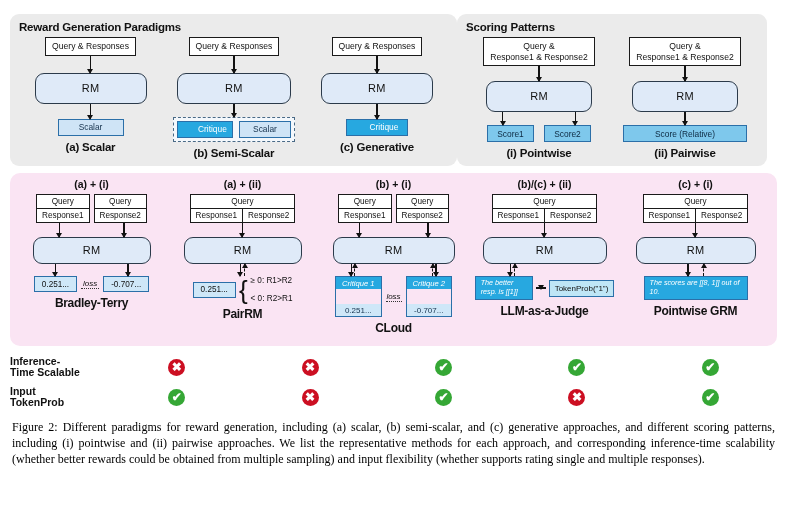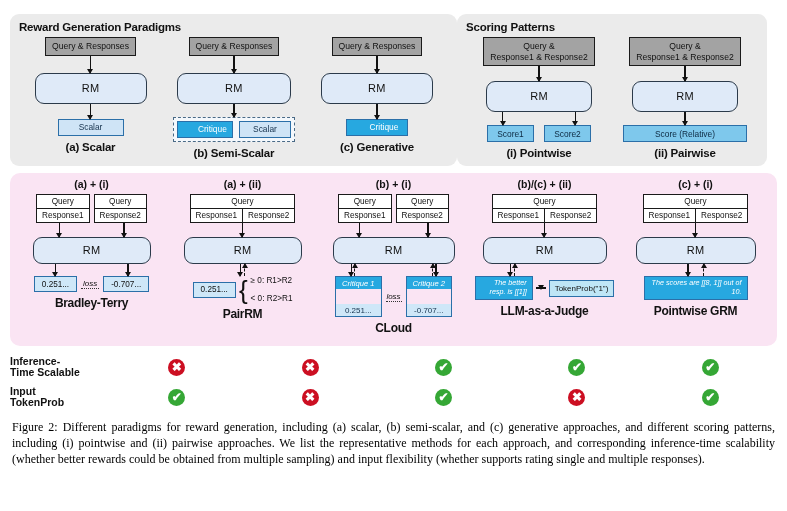--- a/index.html
+++ b/index.html
@@ -23,21 +23,21 @@
   }
   .gpanel.left  { width:447px; }
   .gpanel.right { width:310px; }
   .gtitle { font-size:11.5px; font-weight:bold; letter-spacing:-.2px; margin-bottom:4px; }
 
   .cols { display:flex; }
   .col { display:flex; flex-direction:column; align-items:center; }
 
   
   .qbox {
-    background:#a3a3a3; border:1.3px solid #1a1a1a;
+    background:#ffffff; border:1.3px solid #1a1a1a;
     font-size:8.6px; text-align:center; color:#111;
     padding:3px 6px; line-height:1.25; white-space:nowrap;
   }
   .rm {
     background:#dfeaf8; border:1.4px solid #2b3a4a; border-radius:9px;
     font-size:11px; text-align:center; padding:8px 0 9px 0; letter-spacing:.3px;
   }
   .pill {
     border:1.3px solid #2b6fa8;
     font-size:8.4px; text-align:center; padding:2.5px 6px; white-space:nowrap;
@@ -84,21 +84,21 @@
   .lossrow { display:flex; align-items:center; gap:4px; }
   .lossword { font-size:8px; font-style:italic; }
   .dotline { flex:1; border-top:1.4px dotted #333; min-width:16px; position:relative; }
 
   .val { background:#cfe7f8; border:1.3px solid #2b6fa8; font-size:8.2px; padding:2.5px 7px; text-align:center; }
   .critstack { border:1.3px solid #2b6fa8; display:flex; flex-direction:column;gap:15px; }
   .critstack .top { background:#27a8e0; color:#fff; font-size:7.6px; font-style:italic; padding:1.5px 6px; text-align:center; }
   .critstack .bot { background:#cfe7f8; color:#16324d; font-size:8px; padding:1.5px 6px; text-align:center; }
 
   .bluetext { background:#27a8e0; color:#ffffff; border:1.3px solid #2b6fa8;
-    font-size:7.2px; font-style:italic; padding:2px 5px; text-align:right; line-height:1.2; }
+    font-size:7.2px; font-style:italic; padding:2px 5px; text-align:left; line-height:1.2; }
   .cyanbox { background:#bfe6f6; border:1.3px solid #2b6fa8; font-size:8px; padding:3px 5px; text-align:center; white-space:nowrap; }
 
   .brace { display:flex; align-items:center; gap:3px; font-size:8.2px; }
   .bracecol { display:flex; flex-direction:column; gap:9px; font-size:8.2px; white-space:nowrap; }
   .bracemark { font-size:26px; line-height:.8; font-weight:300; color:#111; }
 
   
   .matrix { margin:6px 10px 0 10px; display:flex; }
   .mlabels { width:100px; }
   .mrow { height:30px; display:flex; align-items:center; }

